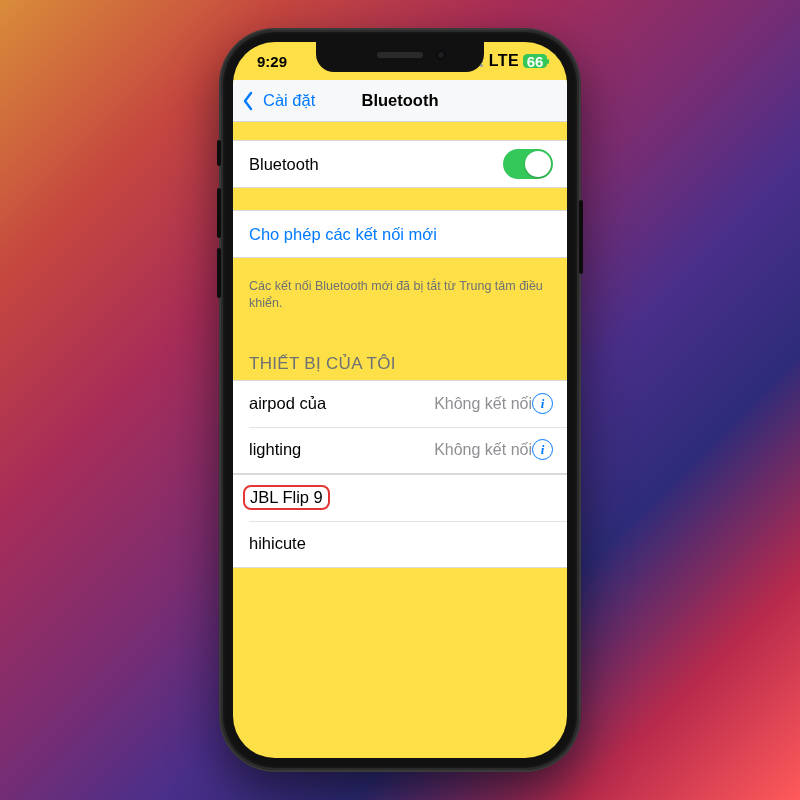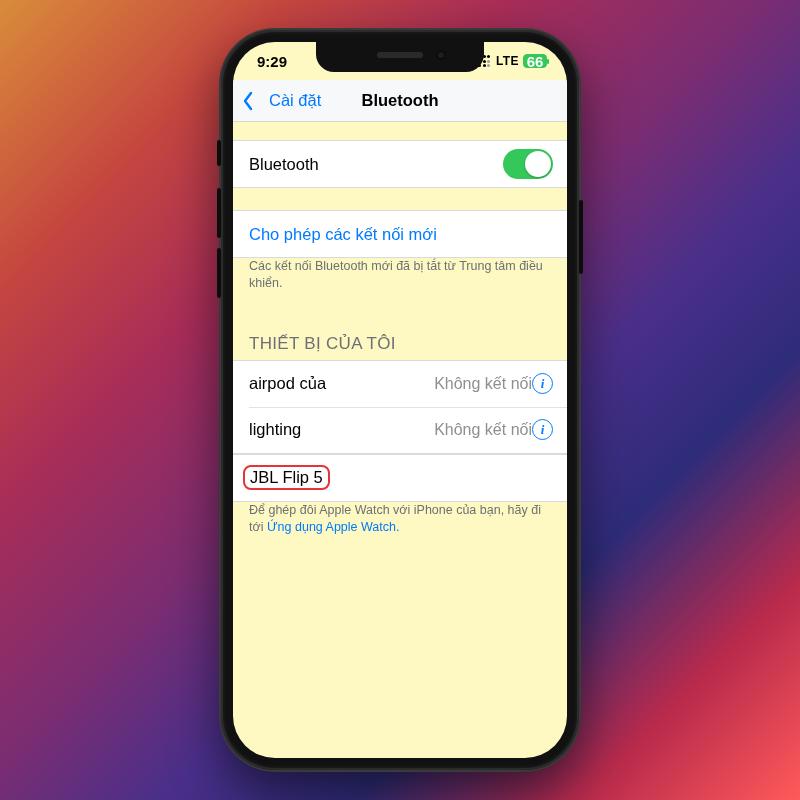--- a/index.html
+++ b/index.html
@@ -37,21 +37,21 @@
   
   .btn-side { position: absolute; background: #0c0c0c; border-radius: 2px; }
   .btn-left1 { left: -4px; top: 110px; width: 4px; height: 26px; }
   .btn-left2 { left: -4px; top: 158px; width: 4px; height: 50px; }
   .btn-left3 { left: -4px; top: 218px; width: 4px; height: 50px; }
   .btn-right { right: -4px; top: 170px; width: 4px; height: 74px; }
 
   .screen {
     width: 100%;
     height: 100%;
-    background: #fef9c3;
+    background: #fde047;
     border-radius: 42px;
     overflow: hidden;
     position: relative;
   }
 
   .notch {
     position: absolute;
     top: 0; left: 50%;
     transform: translateX(-50%);
     width: 168px; height: 30px;
@@ -95,21 +95,21 @@
   .status-right { display: flex; align-items: center; gap: 4px; }
   .cell-dots {
     display: grid;
     grid-template-columns: repeat(3, 3px);
     grid-template-rows: repeat(3, 3px);
     gap: 1.5px;
     margin-right: 2px;
   }
   .cell-dots span { width: 3px; height: 3px; border-radius: 50%; background: #000; }
   .cell-dots span.dim { background: #9aa0a6; }
-  .lte { font-size: 12px; font-weight: 700; letter-spacing: .4px; }
+  .lte { font-size: 16px; font-weight: 700; letter-spacing: .4px; }
   .battery {
     width: 24px; height: 14px;
     border: 1.4px solid #34c759;
     border-radius: 4px;
     position: relative;
     display: flex; align-items: center; justify-content: center;
     background: #34c759;
   }
   .battery::after {
     content: "";
@@ -126,21 +126,21 @@
     align-items: center;
     justify-content: center;
     position: relative;
     background: #f7f8f9;
     border-bottom: 1px solid #d4d6d9;
   }
   .nav-back {
     position: absolute; left: 8px; top: 0; bottom: 0;
     display: flex; align-items: center;
     color: #007aff; font-size: 16.5px;
-    gap: 14px;
+    gap: 8px;
   }
   .nav-back svg { width: 14px; height: 20px; }
   .nav-title { font-weight: 600; font-size: 16.5px; }
 
   .content { overflow-y: auto; height: calc(100% - 80px); }
   .group-header {
     font-size: 17px;
     color: #6d7075;
     padding: 24px 16px 6px;
     text-transform: uppercase;
@@ -196,21 +196,21 @@
     color: #007aff;
     font-family: Georgia, serif;
     font-style: italic;
     font-weight: 700;
     font-size: 13px;
   }
 
   .footer-note {
     font-size: 12.5px;
     color: #6d7075;
-    padding: 0 16px 18px;
+    padding: 20px 16px 18px;
     line-height: 1.35;
   }
   .footer-note .link-inline { color: #007aff; }
 
   
   .highlight-ring {
     border: 2.5px solid #e43535;
     border-radius: 8px;
     padding: 0 5px;
     margin-left: -6px;
@@ -295,23 +295,23 @@
           <span>lighting</span>
           <span class="right">
             <span>Không kết nối</span>
             <span class="info-icon">i</span>
           </span>
         </div>
       </div>
 
       <div class="cell-list">
         <div class="cell">
-          <span class="highlight-ring">JBL Flip 5</span>
-        </div>
-      </div>
-
-      <div class="footer-note">
-        <span>Để ghép đôi Apple Watch với iPhone của bạn, hãy đi tới </span><span class="link-inline">Ứng dụng Apple Watch.</span><span></span>
-      </div>
+          <span class="highlight-ring">JBL Flip 9</span>
+        </div>
+        <div class="cell">
+          <span>hihicute</span>
+        </div>
+      </div>
+
 
     </div>
   </div>
 </div>
 
 </body></html>

